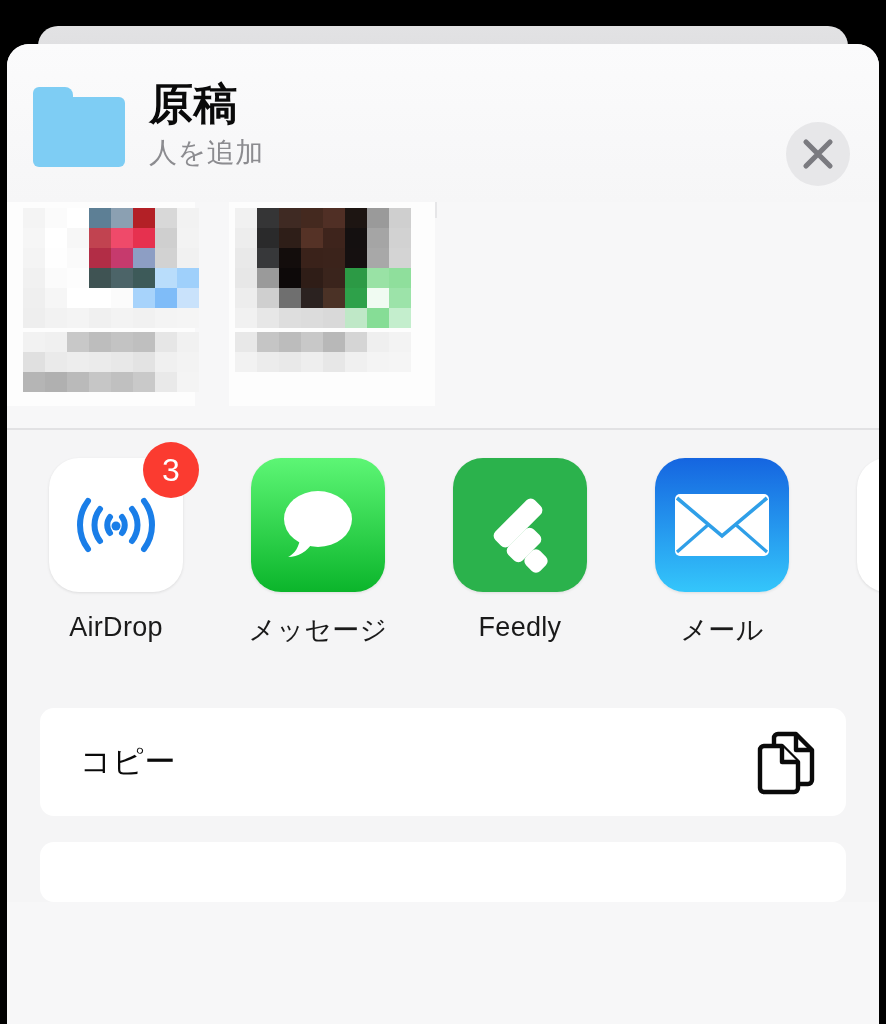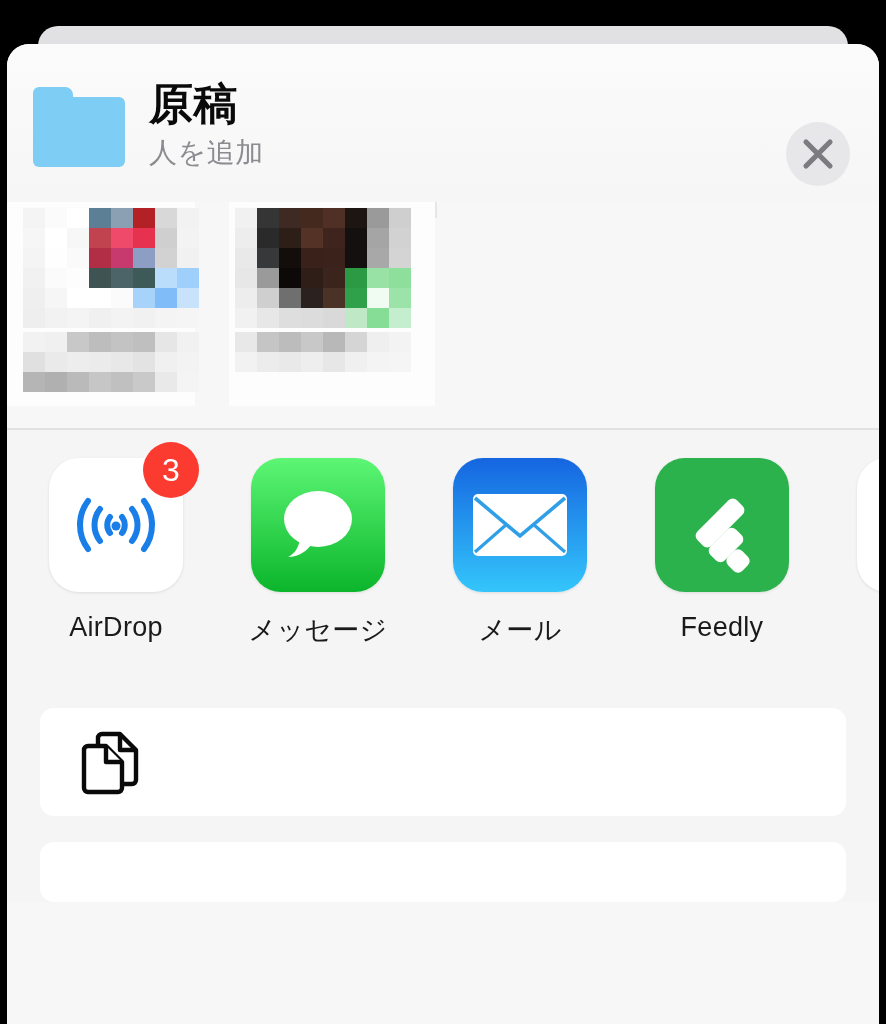--- a/index.html
+++ b/index.html
@@ -447,60 +447,61 @@
           <div class="app-tile" style="background:linear-gradient(180deg,#5df675 0%,#0bb52b 100%)">
             <svg width="104" height="104" viewBox="0 0 104 104">
               <ellipse cx="52" cy="46" rx="34" ry="28" fill="#ffffff"></ellipse>
               <path d="M34 66 C32 78 26 82 22 84 C32 84 42 78 46 70 Z" fill="#ffffff"></path>
             </svg>
           </div>
           <div class="app-label">メッセージ</div>
         </div>
 
         <div class="app">
-          <div class="app-tile" style="background:linear-gradient(180deg,#1565e0 0%,#34c6fb 100%)">
-            <svg width="98" height="74" viewBox="0 0 98 74">
-              <rect x="2" y="6" width="94" height="62" rx="5" fill="#ffffff"></rect>
-              <path d="M4 10 L49 48 L94 10" fill="none" stroke="#2f9fe8" stroke-width="3.6"></path>
-              <path d="M4 64 L36 36 M94 64 L62 36" fill="none" stroke="#2f9fe8" stroke-width="3.2"></path>
-            </svg>
-          </div>
-          <div class="app-label">メール</div>
-        </div>
-
-        <div class="app">
           <div class="app-tile" style="background:#2bb24c">
             <svg width="104" height="104" viewBox="0 0 104 104">
               <g fill="#ffffff">
                 <rect x="22" y="40" width="56" height="20" rx="6" transform="rotate(-45 50 50)"></rect>
                 <rect x="38" y="62" width="36" height="20" rx="6" transform="rotate(-45 56 72)"></rect>
                 <rect x="58" y="78" width="20" height="20" rx="6" transform="rotate(-45 68 88)"></rect>
               </g>
             </svg>
           </div>
           <div class="app-label">Feedly</div>
         </div>
 
         <div class="app">
+          <div class="app-tile" style="background:linear-gradient(180deg,#1565e0 0%,#34c6fb 100%)">
+            <svg width="98" height="74" viewBox="0 0 98 74">
+              <rect x="2" y="6" width="94" height="62" rx="5" fill="#ffffff"></rect>
+              <path d="M4 10 L49 48 L94 10" fill="none" stroke="#2f9fe8" stroke-width="3.6"></path>
+              <path d="M4 64 L36 36 M94 64 L62 36" fill="none" stroke="#2f9fe8" stroke-width="3.2"></path>
+            </svg>
+          </div>
+          <div class="app-label">メール</div>
+        </div>
+
+        <div class="app">
           <div class="app-tile" style="background:#ffffff">
             <svg width="104" height="104" viewBox="0 0 104 104">
               <circle cx="52" cy="52" r="34" fill="#1e88e5"></circle>
               <path d="M52 52 L86 52 A34 34 0 0 1 60 85 Z" fill="#2aa2e8"></path>
               <path d="M52 52 L60 85 A34 34 0 0 1 26 72 Z" fill="#1876c8"></path>
             </svg>
           </div>
 
         </div>
 
       </div>
     </div>
 
     <div class="actions">
 
       <div class="action-row">
+        <span class="action-label">コピー</span>
         <span class="action-icon">
           <svg width="62" height="68" viewBox="0 0 62 68">
             <g fill="none" stroke="#0a0a0a" stroke-width="4.4" stroke-linejoin="round">
               <path d="M22 6 h18 l16 16 v30 a4 4 0 0 1 -4 4 h-30 a4 4 0 0 1 -4 -4 v-42 a4 4 0 0 1 4 -4 z"></path>
               <path d="M40 6 v16 h16"></path>
             </g>
             <g fill="#ffffff" stroke="#0a0a0a" stroke-width="4.4" stroke-linejoin="round">
               <path d="M8 18 h18 l16 16 v26 a4 4 0 0 1 -4 4 h-30 a4 4 0 0 1 -4 -4 v-38 a4 4 0 0 1 4 -4 z"></path>
               <path d="M26 18 v16 h16"></path>
             </g>

